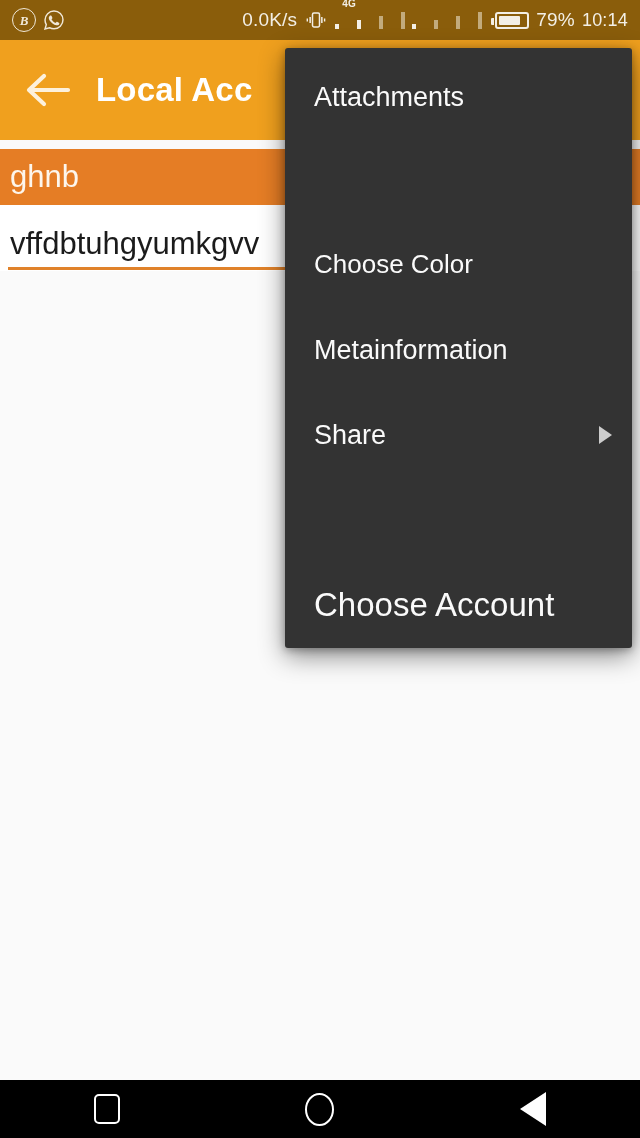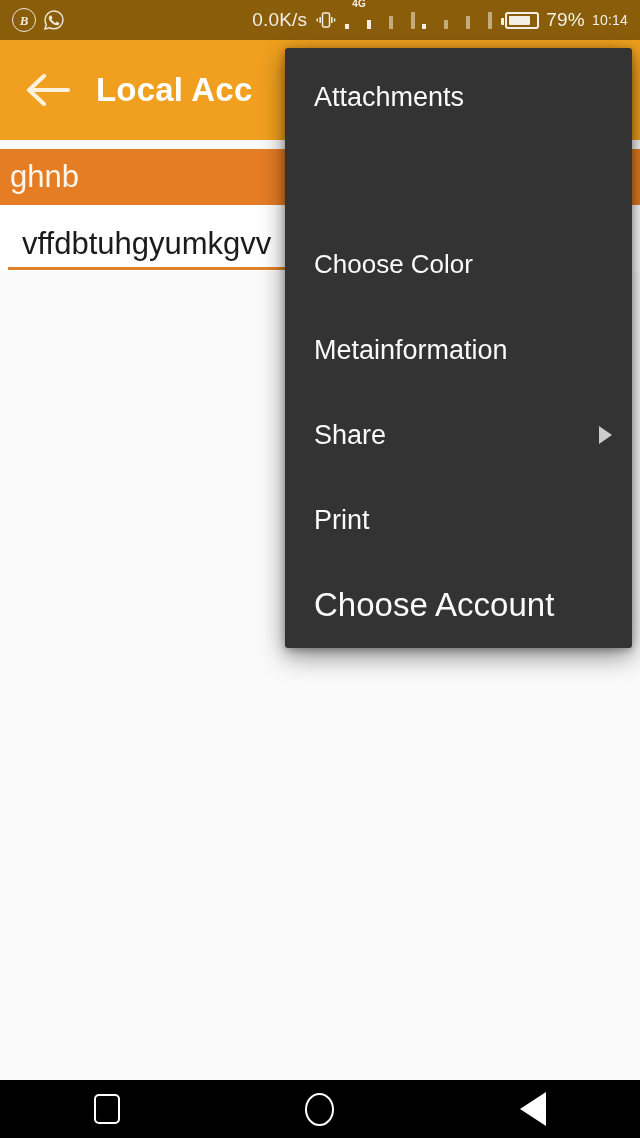--- a/index.html
+++ b/index.html
@@ -57,21 +57,21 @@
     align-items: center;
     justify-content: center;
     color: #f0e8d8;
     line-height: 1;
   }
   .icon-wa {
     width: 22px; height: 22px;
     display: block;
   }
   .speed-text { font-size: 19px; }
-  .sb-time { font-size: 14px; }
+  .sb-time { font-size: 18px; }
   .sb-pct { font-size: 19px; }
   .vibrate-ico { display: block; }
   .signal-wrap { display: flex; align-items: flex-end; gap: 18px; position: relative; }
   .sig-4g {
     position: absolute;
     top: -13px; left: 7px;
     font-size: 10px;
     font-weight: bold;
     line-height: 1;
   }
@@ -165,21 +165,20 @@
     background: #ffffff;
     box-sizing: border-box;
   }
   #note-body-value {
     position: absolute;
     left: 10px;
     top: 21px;
     font-size: 31px;
     color: #1b1b1b;
     white-space: nowrap;
-    margin-left: 12px;
   }
   #note-body-underline {
     position: absolute;
     left: 8px;
     top: 267px;
     width: 617px;
     height: 3px;
     background: #e0822a;
   }
 
@@ -334,23 +333,20 @@
       <div class="menu-item" style="top: 197px; height: 38px; font-size: 26px;">
         <span class="mi-label">Choose Color</span>
       </div>
       <div class="menu-item" style="top: 367px; height: 40px; font-size: 27px;">
         <span class="mi-label">Share</span>
         <span class="submenu-arrow"></span>
       </div>
       <div class="menu-item" style="top: 282px; height: 40px; font-size: 27px;">
         <span class="mi-label">Metainformation</span>
       </div>
-      <div class="menu-item" style="top: 452px; height: 40px; font-size: 27px;">
-        <span class="mi-label">Print</span>
-      </div>
       <div class="menu-item" style="top: 537px; height: 40px; font-size: 33px;">
         <span class="mi-label">Choose Account</span>
       </div>
     </div>
 
   <div id="nav-bar">
     <div class="nav-btn">
       <span class="nav-recents"></span>
     </div>
     <div class="nav-btn">

